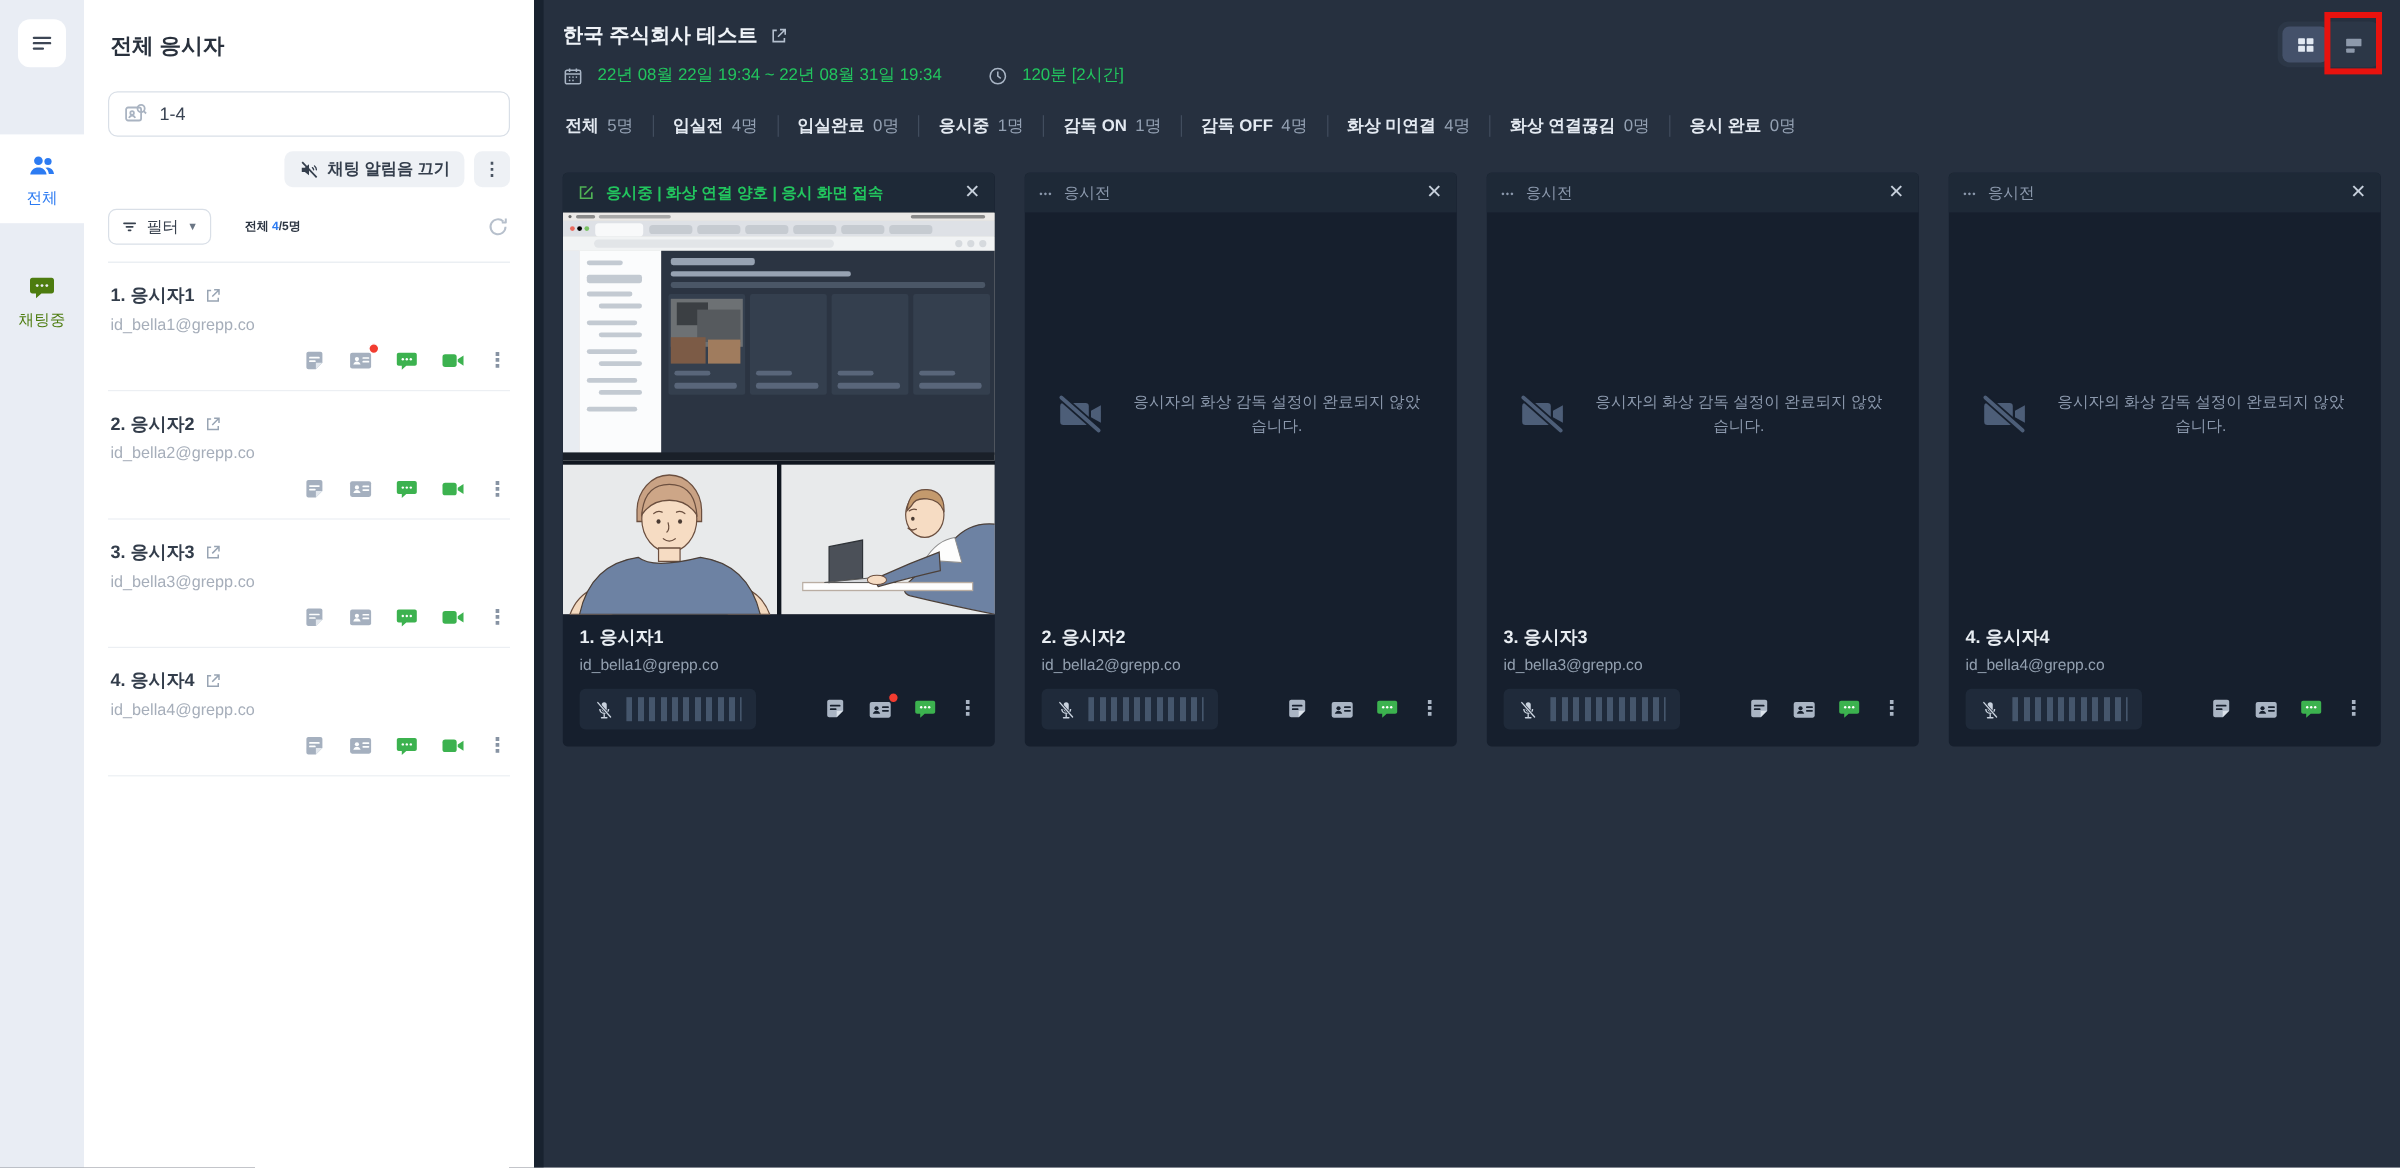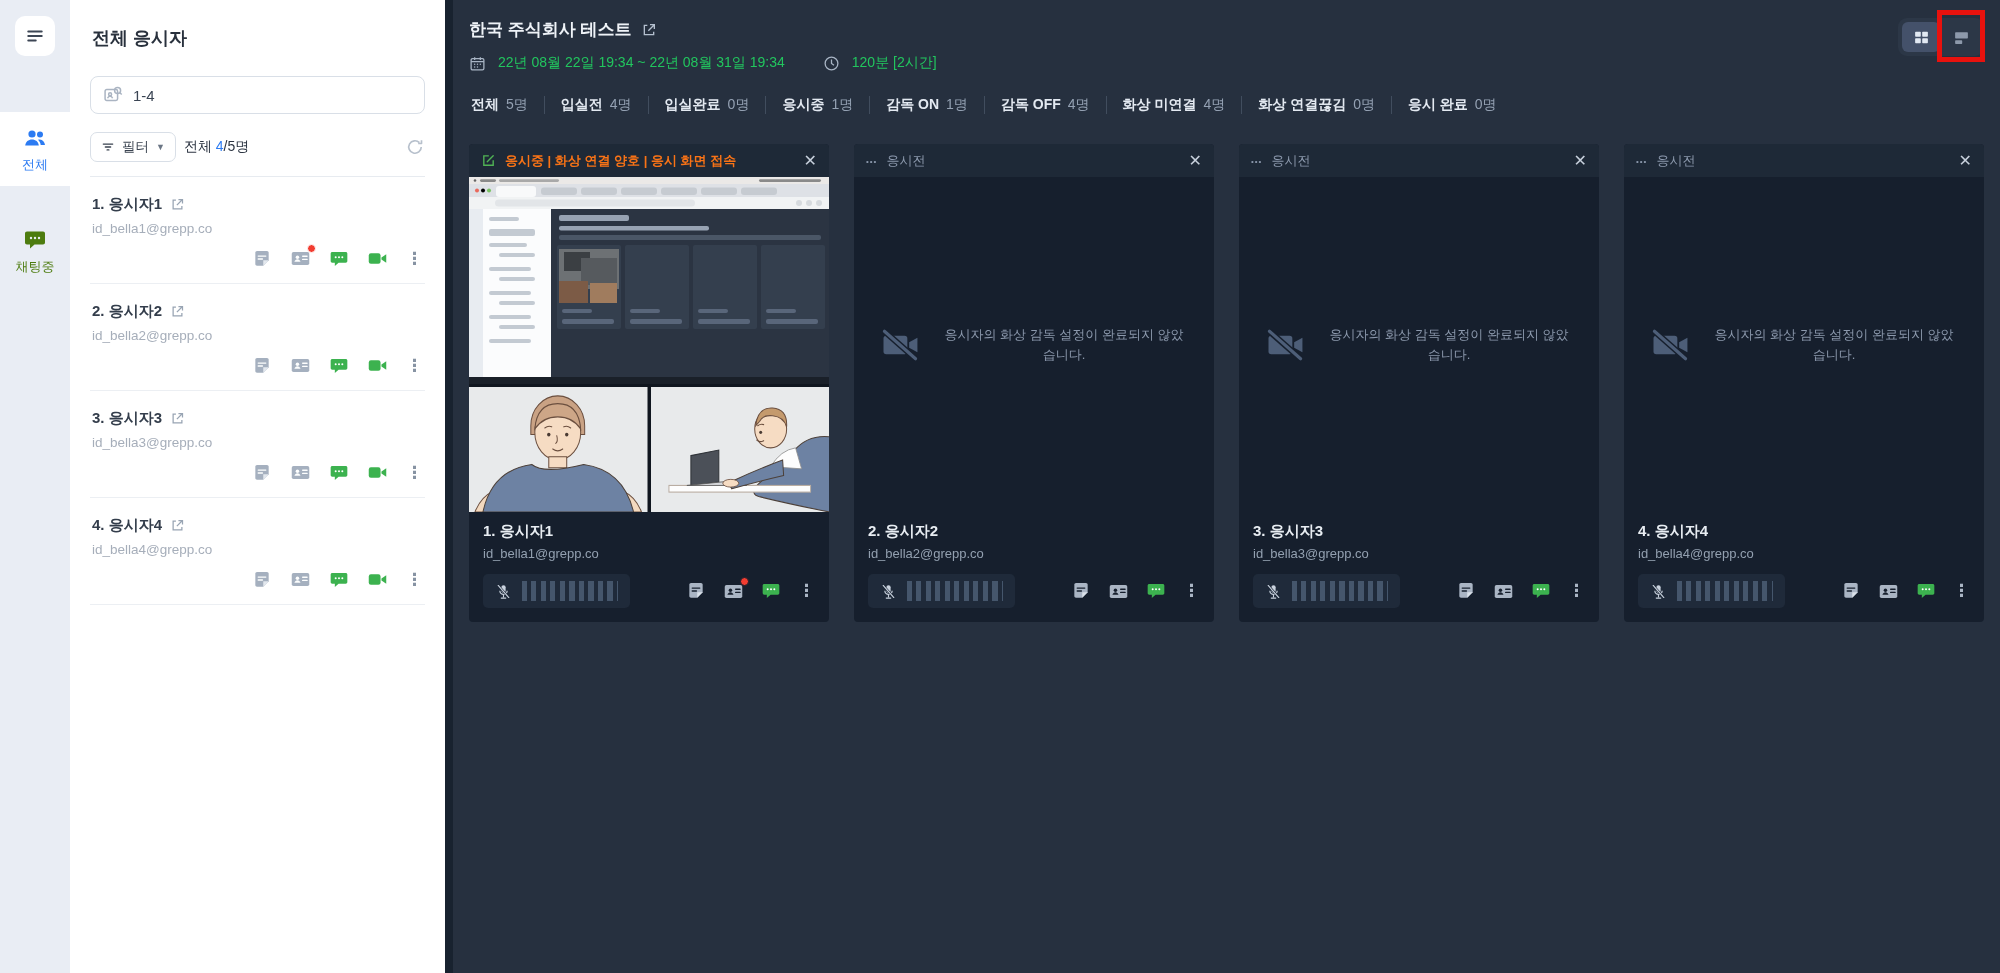--- a/index.html
+++ b/index.html
@@ -23,21 +23,21 @@
   .search-box input { border:none; outline:none; font-size:15px; color:#3a4453; width:100%; font-family:inherit; background:transparent; }
   .search-icon { color:#aab4c2; }
   .action-row { display:flex; justify-content:flex-end; gap:8px; margin-top:12px; }
   .gray-btn { background:#eef1f5; border:none; border-radius:7px; height:30px; padding:0 12px; display:flex; align-items:center; gap:7px; font-size:13.5px; font-weight:bold; color:#343e4c; cursor:pointer; font-family:inherit; }
   .kebab-btn { background:#eef1f5; border:none; border-radius:7px; width:30px; height:30px; color:#4a5462; font-size:15px; font-weight:bold; cursor:pointer; }
   .kebab-btn::before { content:"⋮"; }
   .filter-row { display:flex; align-items:center; margin-top:18px; padding-bottom:14px; border-bottom:1px solid #e7ebf0; }
   .filter-btn { background:#fff; border:1px solid #d9dfe7; border-radius:7px; height:30px; padding:0 10px; display:flex; align-items:center; gap:7px; font-size:13.5px; color:#39424f; cursor:pointer; font-family:inherit; }
   .filter-caret { font-size:9px; color:#6b7685; }
   .filter-caret::before { content:"▼"; }
-  .count-text { margin-left:8px; font-size:14px; font-weight:normal; color:#2c3542; }
+  .count-text { margin-left:28px; font-size:10px; font-weight:bold; color:#2c3542; }
   .count-current { color:#2c7bf2; }
   .refresh-btn { margin-left:auto; background:none; border:none; color:#b7c0cc; cursor:pointer; }
   .participant-list { flex:1; overflow:hidden; }
   .p-item { padding:18px 2px 14px 2px; border-bottom:1px solid #eceff3; }
   .p-name-row { display:flex; align-items:center; gap:8px; }
   .p-name { font-size:15px; font-weight:bold; color:#333d4b; }
   .p-open-icon { color:#98a4b3; cursor:pointer; }
   .p-email { font-size:13.5px; color:#a6aeba; margin-top:7px; }
   .p-icons { display:flex; align-items:center; justify-content:flex-end; gap:18px; margin-top:12px; }
   .p-icons .ic { position:relative; cursor:pointer; }
@@ -68,21 +68,21 @@
   .vt-btn.active { background:#44516a; }
   .vt-btn.active .vt-icon { color:#e2e9f3; }
   .vt-icon { color:#8d99ab; }
   .red-box { position:absolute; left:-5px; top:-12px; width:48px; height:52px; border:5px solid #e8120e; pointer-events:none; }
 
   
   .card-grid { display:flex; gap:25px; margin-top:30px; align-items:flex-start; }
   .card { width:360px; height:478px; background:#161f2d; border-radius:4px; display:flex; flex-direction:column; overflow:hidden; }
   .card-header { height:33px; background:#1e2937; display:flex; align-items:center; gap:9px; padding:0 12px; flex-shrink:0; }
   .card-status { font-size:13px; color:#8c99ad; white-space:nowrap; overflow:hidden; }
-  .card.live .card-status { color:#f97316; font-weight:bold; }
+  .card.live .card-status { color:#22c55e; font-weight:bold; }
   .st-icon-edit { display:none; color:#50b355; }
   .card.live .st-icon-edit { display:block; }
   .st-icon-dots { color:#8c99ad; font-size:15px; letter-spacing:1px; line-height:10px; }
   .st-icon-dots::before { content:"•••"; font-size:8px; }
   .card-close { margin-left:auto; background:none; border:none; color:#c7d0dc; font-size:16px; cursor:pointer; line-height:1; }
   .card-close::before { content:"✕"; }
   .card-body { flex:1; position:relative; display:flex; }
   .empty-content { flex:1; display:flex; flex-direction:row; align-items:center; justify-content:center; gap:16px; padding:0 24px; }
   .empty-msg { font-size:13px; color:#8c99ad; text-align:center; line-height:1.5; }
   .video-off-icon { color:#4d5e78; }
@@ -149,20 +149,33 @@
           <rect x="2.5" y="5.5" width="15" height="13" rx="2"></rect>
           <circle cx="8.5" cy="11" r="1.8"></circle>
           <path d="M5.5 16c.5-1.6 1.6-2.4 3-2.4s2.5.8 3 2.4"></path>
           <circle cx="17.5" cy="6.5" r="3.6"></circle>
           <path d="M20.2 9.2l2.3 2.3"></path>
         </svg>
     </span>
     <input value="1-4" style="">
   </div>
 
+  <div class="action-row">
+    <button class="gray-btn">
+      <span>
+        <svg width="17" height="17" viewBox="0 0 24 24" fill="currentColor">
+            <path d="M3.5 9.5v5h3.6l4.9 4V5.5l-4.9 4z"></path>
+            <path d="M4 3l17 18" stroke="#343e4c" stroke-width="2" fill="none"></path>
+            <path d="M16 9.5c.9.6 1.4 1.5 1.4 2.5M18.5 7.5c1.4 1.1 2.2 2.7 2.2 4.5" stroke="currentColor" stroke-width="1.6" fill="none" stroke-linecap="round"></path>
+          </svg>
+      </span>
+      <span>채팅 알림음 끄기</span>
+    </button>
+    <button class="kebab-btn"></button>
+  </div>
 
   <div class="filter-row">
     <button class="filter-btn">
       <span>
           <svg width="14" height="14" viewBox="0 0 24 24" stroke="currentColor" stroke-width="2.4" fill="none" stroke-linecap="round">
             <path d="M4 7h16M7.5 12h9M10.5 17h3"></path>
           </svg>
         </span>
       <span>필터</span>
       <span class="filter-caret"></span>

